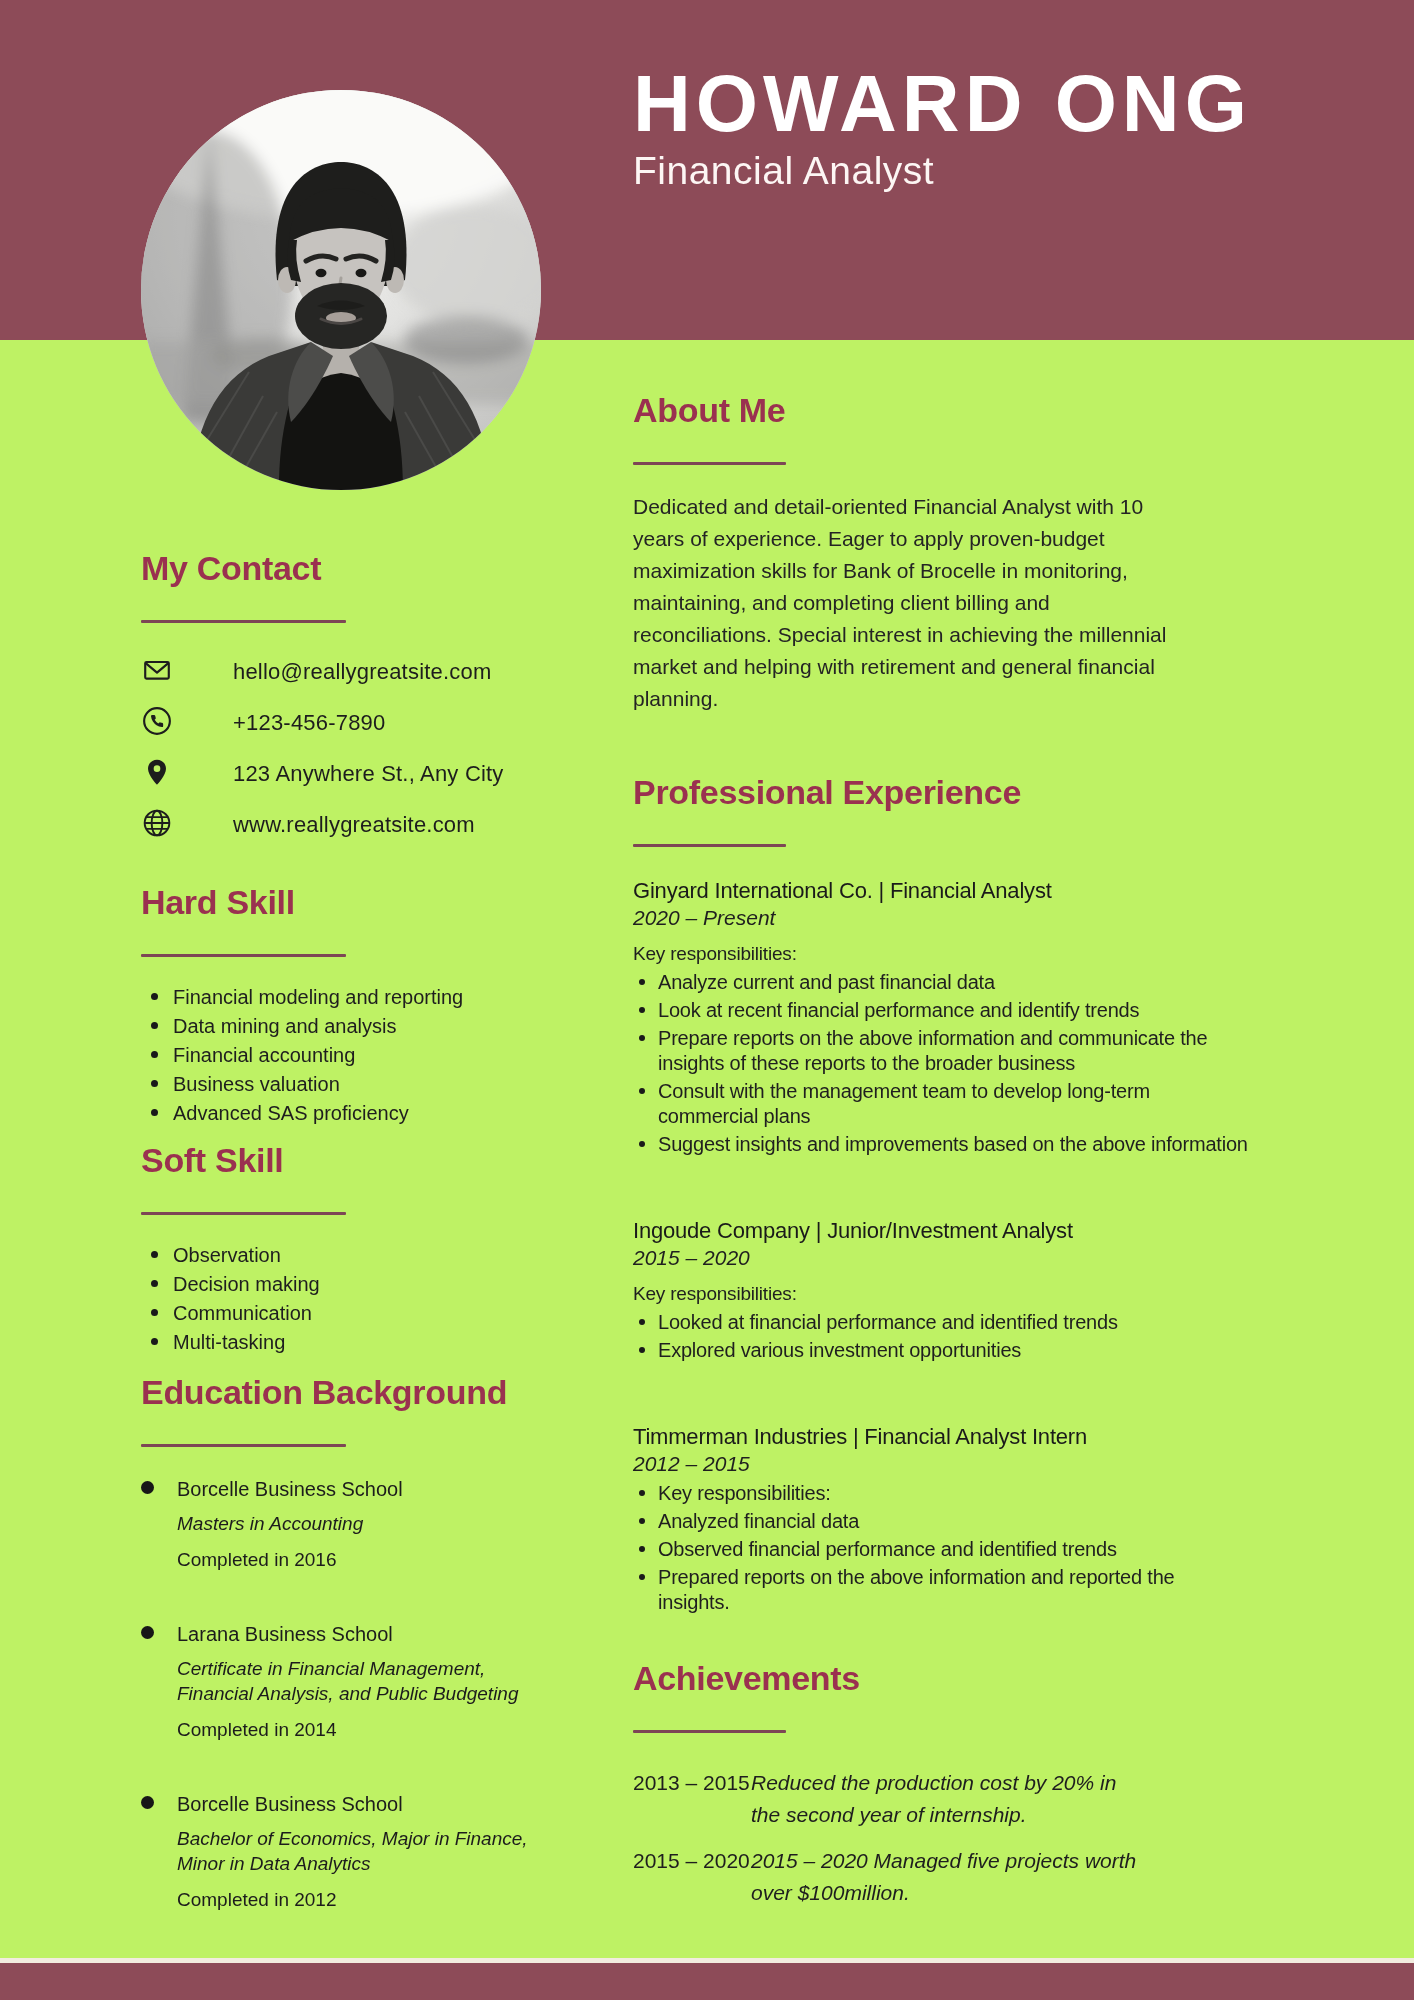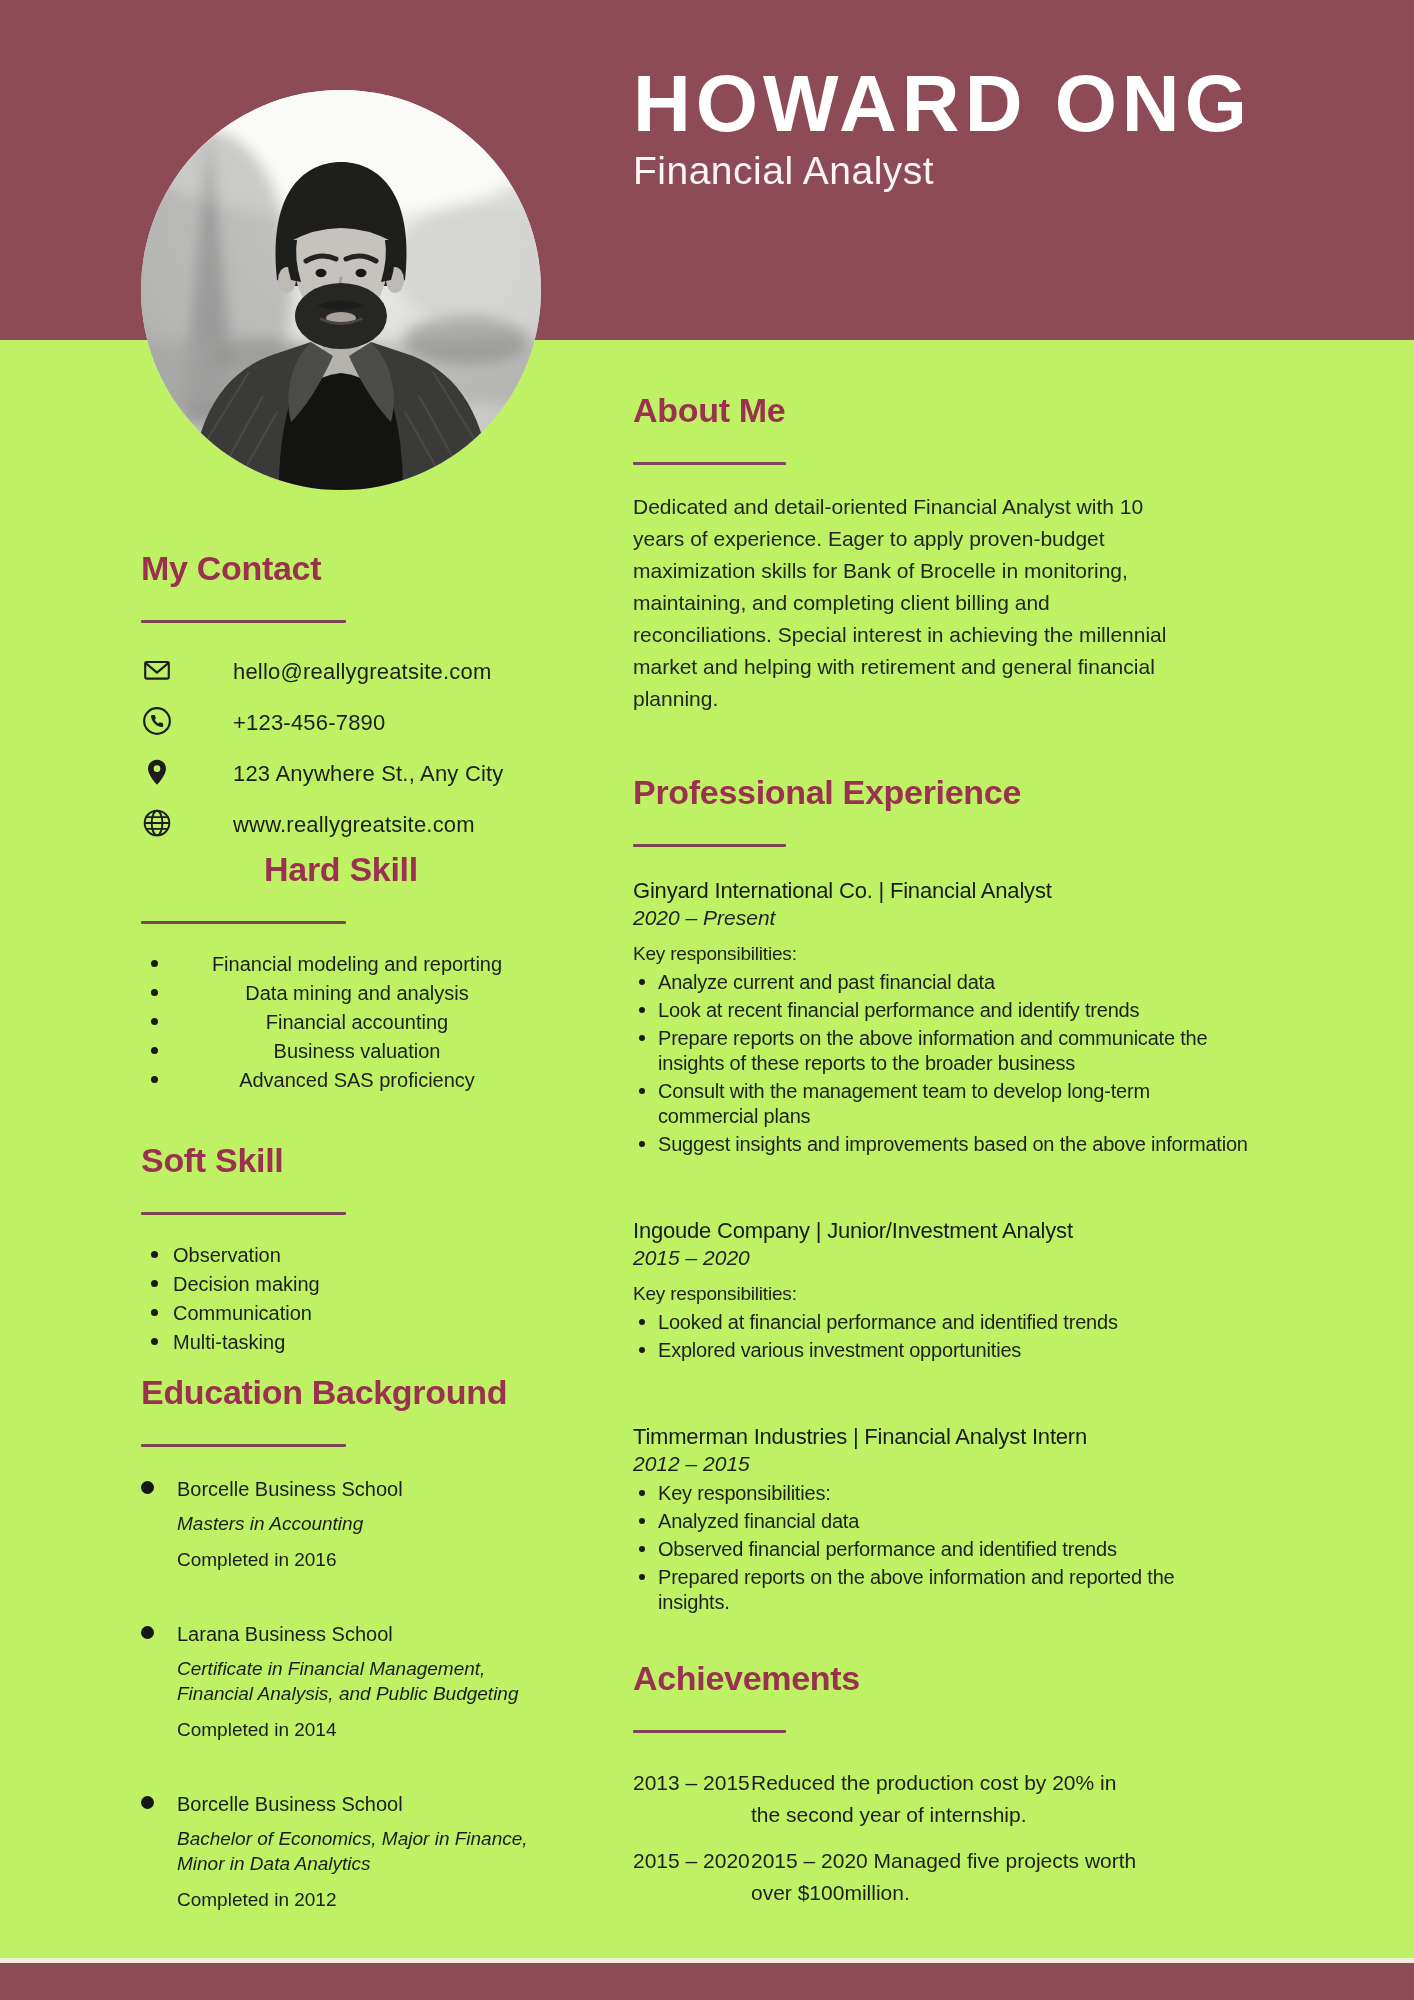--- a/index.html
+++ b/index.html
@@ -67,29 +67,29 @@
     position:relative;padding-left:25px;margin-bottom:3px;
     font-size:20px;line-height:25px;color:#1f1f1f;letter-spacing:-.2px;
   }
   .job-bullets li::before{
     content:"";position:absolute;left:6px;top:9px;width:6px;height:6px;border-radius:50%;background:#1a1a1a;
   }
   
   .ach-rows{margin-top:34px;width:560px;}
   .ach-row{display:flex;margin-bottom:14px;}
   .ach-period{flex:none;width:118px;font-size:21px;color:#1e1e1e;line-height:32px;white-space:nowrap;}
-  .ach-text{flex:none;margin-left:0;padding-left:0;width:390px;font-size:21px;line-height:32px;color:#1e1e1e;margin-left:0;}
+  .ach-text{flex:none;margin-left:0;padding-left:0;width:390px;font-size:21px;line-height:32px;color:#1e1e1e;margin-left:0;font-style:italic;}
   .ach-text{margin-left:0;}
   .ach-desc{width:390px;}
   
   .footer-cream{position:absolute;left:0;bottom:37px;width:1414px;height:5px;background:#f2ecdf;}
   .footer{position:absolute;left:0;bottom:0;width:1414px;height:37px;background:#8d4b58;}
   
   #sec-contact{left:141px;top:548px;}
-  #sec-hard{left:141px;top:849px;text-align:center;}
+  #sec-hard{left:141px;top:882px;}
   #sec-soft{left:141px;top:1140px;}
   #sec-edu{left:141px;top:1372px;}
   #sec-about{left:633px;top:390px;}
   #sec-exp{left:633px;top:772px;}
   #sec-ach{left:633px;top:1658px;}
 </style>
 </head>
 <body>
 
 <div class="page">

